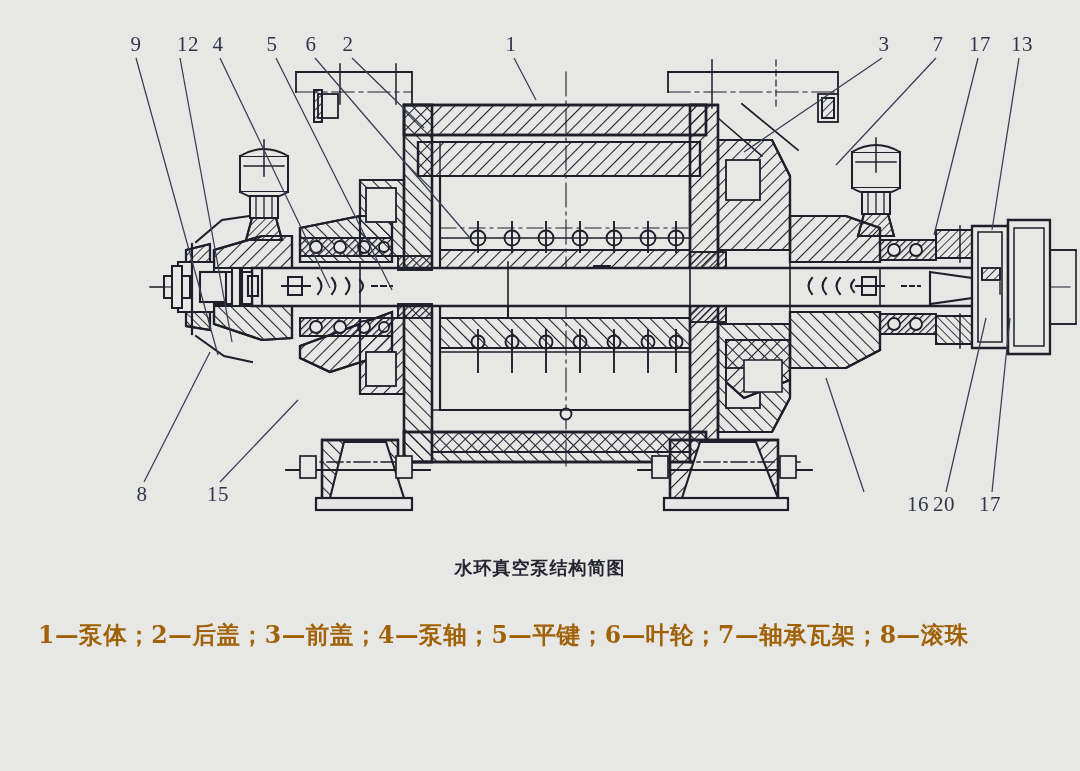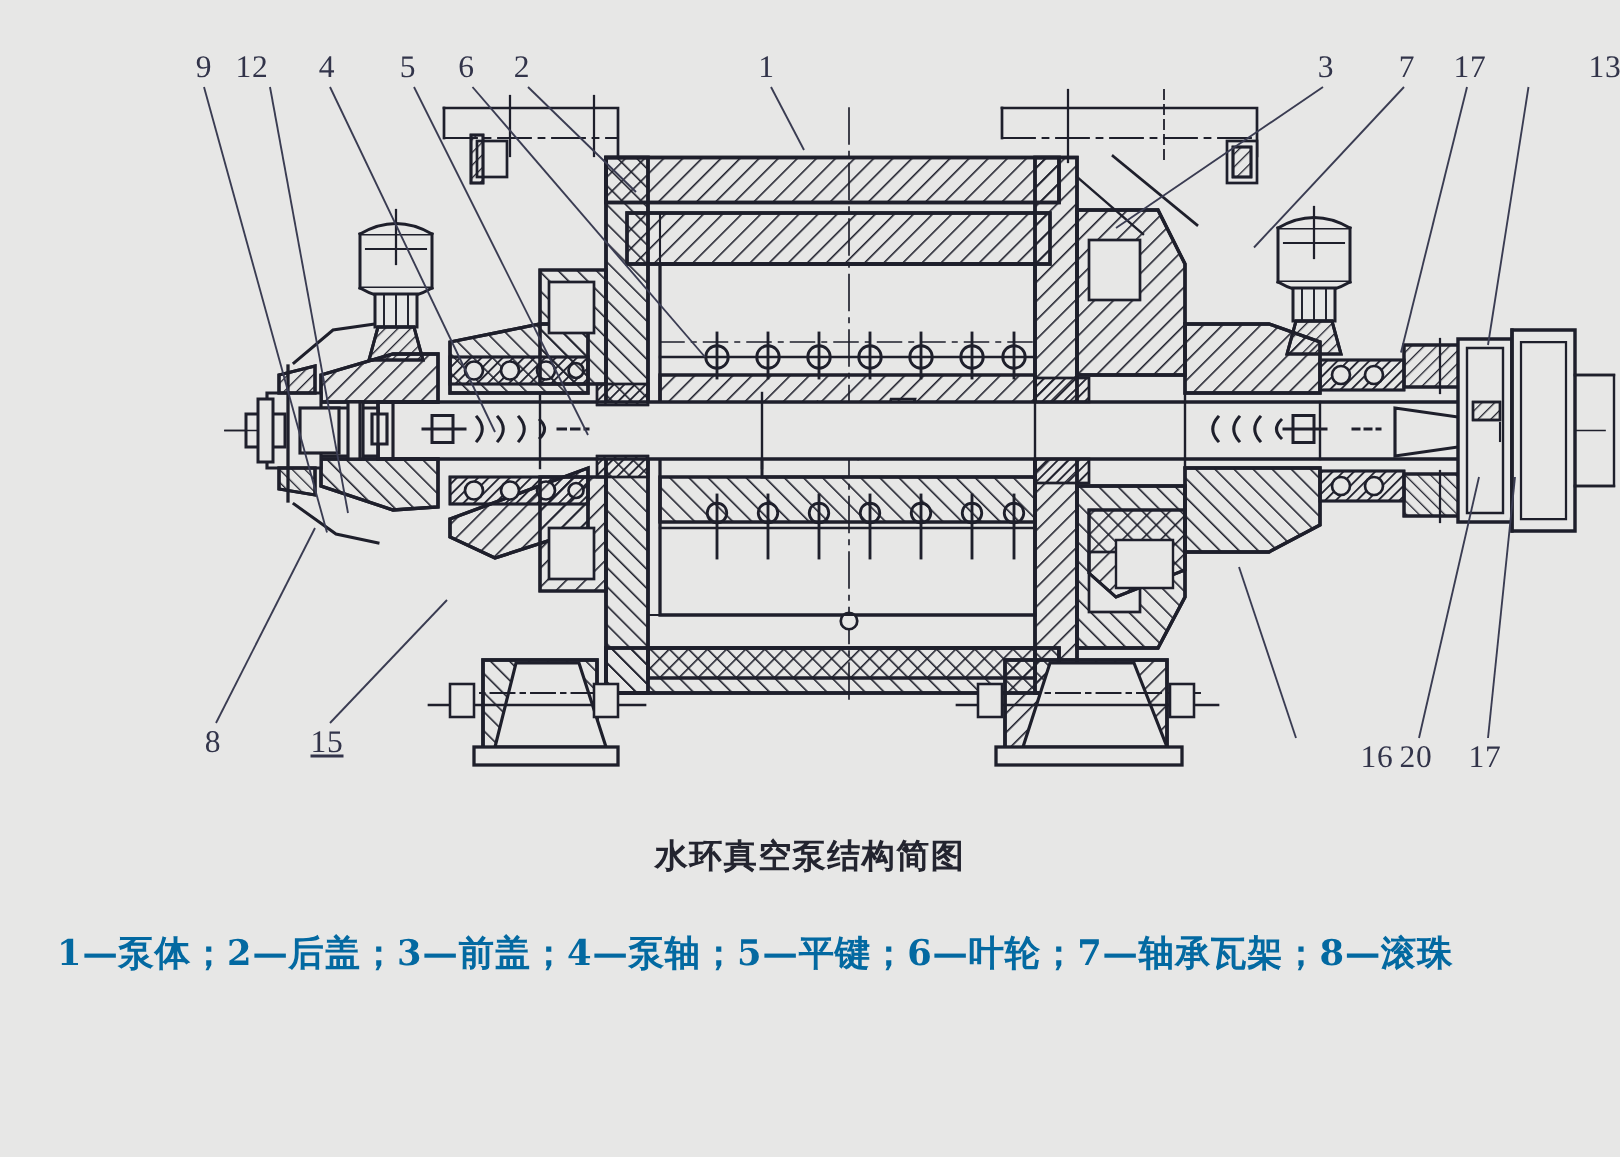--- a/index.html
+++ b/index.html
@@ -46,36 +46,36 @@
 
   
   #caption {
     position: absolute;
     left: 0;
     top: 556px;
     width: 1080px;
     text-align: center;
     font-family: "DejaVu Sans", "Liberation Sans", sans-serif;
     font-weight: bold;
-    font-size: 22px;
+    font-size: 18px;
     letter-spacing: 1px;
     color: #23242f;
   }
 
   
   #legend {
     position: absolute;
     left: 34px;
     top: 612px;
     width: 1012px;
     text-align: center;
     font-family: "DejaVu Serif", "Liberation Serif", serif;
     font-size: 23.5px;
     line-height: 47px;
-    color: #0369a1;
+    color: #a16207;
     letter-spacing: .6px;
     font-weight: 600;
   }
   #legend .lrow { white-space: nowrap; display: block; }
   #legend .lrow.r1 { text-align: left; padding-left: 4px; }
   #legend .lrow.r2 { text-align: left; padding-left: 16px; }
   #legend .lrow.r3 { text-align: center; }
 </style>
 </head>
 <body>
@@ -455,32 +455,32 @@
         <line x1="144" y1="482" x2="210" y2="352"></line>
         <line x1="220" y1="482" x2="298" y2="400"></line>
         <line x1="864" y1="492" x2="826" y2="378"></line>
         <line x1="946" y1="492" x2="986" y2="318"></line>
         <line x1="992" y1="492" x2="1010" y2="318"></line>
       </g>
     </svg>
   </div>
 
   <div class="callout" style="left:136px; top:34px;">9</div>
-  <div class="callout" style="left:168px; top:34px;text-align:right;">12</div>
+  <div class="callout" style="left:188px; top:34px;text-align:right;">12</div>
   <div class="callout" style="left:218px; top:34px;">4</div>
   <div class="callout" style="left:272px; top:34px;">5</div>
   <div class="callout" style="left:311px; top:34px;">6</div>
   <div class="callout" style="left:348px; top:34px;">2</div>
   <div class="callout" style="left:511px; top:34px;">1</div>
   <div class="callout" style="left:884px; top:34px;">3</div>
   <div class="callout" style="left:938px; top:34px;">7</div>
   <div class="callout" style="left:980px; top:34px;">17</div>
-  <div class="callout" style="left:1022px; top:34px;margin-left:48px;">13</div>
+  <div class="callout" style="left:1022px; top:34px;">13</div>
   <div class="callout" style="left:142px; top:484px;">8</div>
-  <div class="callout" style="left:218px; top:484px;text-decoration:underline;">15</div>
+  <div class="callout" style="left:218px; top:484px;">15</div>
   <div class="callout" style="left:918px; top:494px;">16</div>
   <div class="callout" style="left:944px; top:494px;">20</div>
   <div class="callout" style="left:990px; top:494px;">17</div>
 
   <div id="caption">水环真空泵结构简图</div>
 
   <div id="legend">
     <span class="lrow r1">1—泵体；2—后盖；3—前盖；4—泵轴；5—平键；6—叶轮；7—轴承瓦架；8—滚珠</span>
   </div>
 

